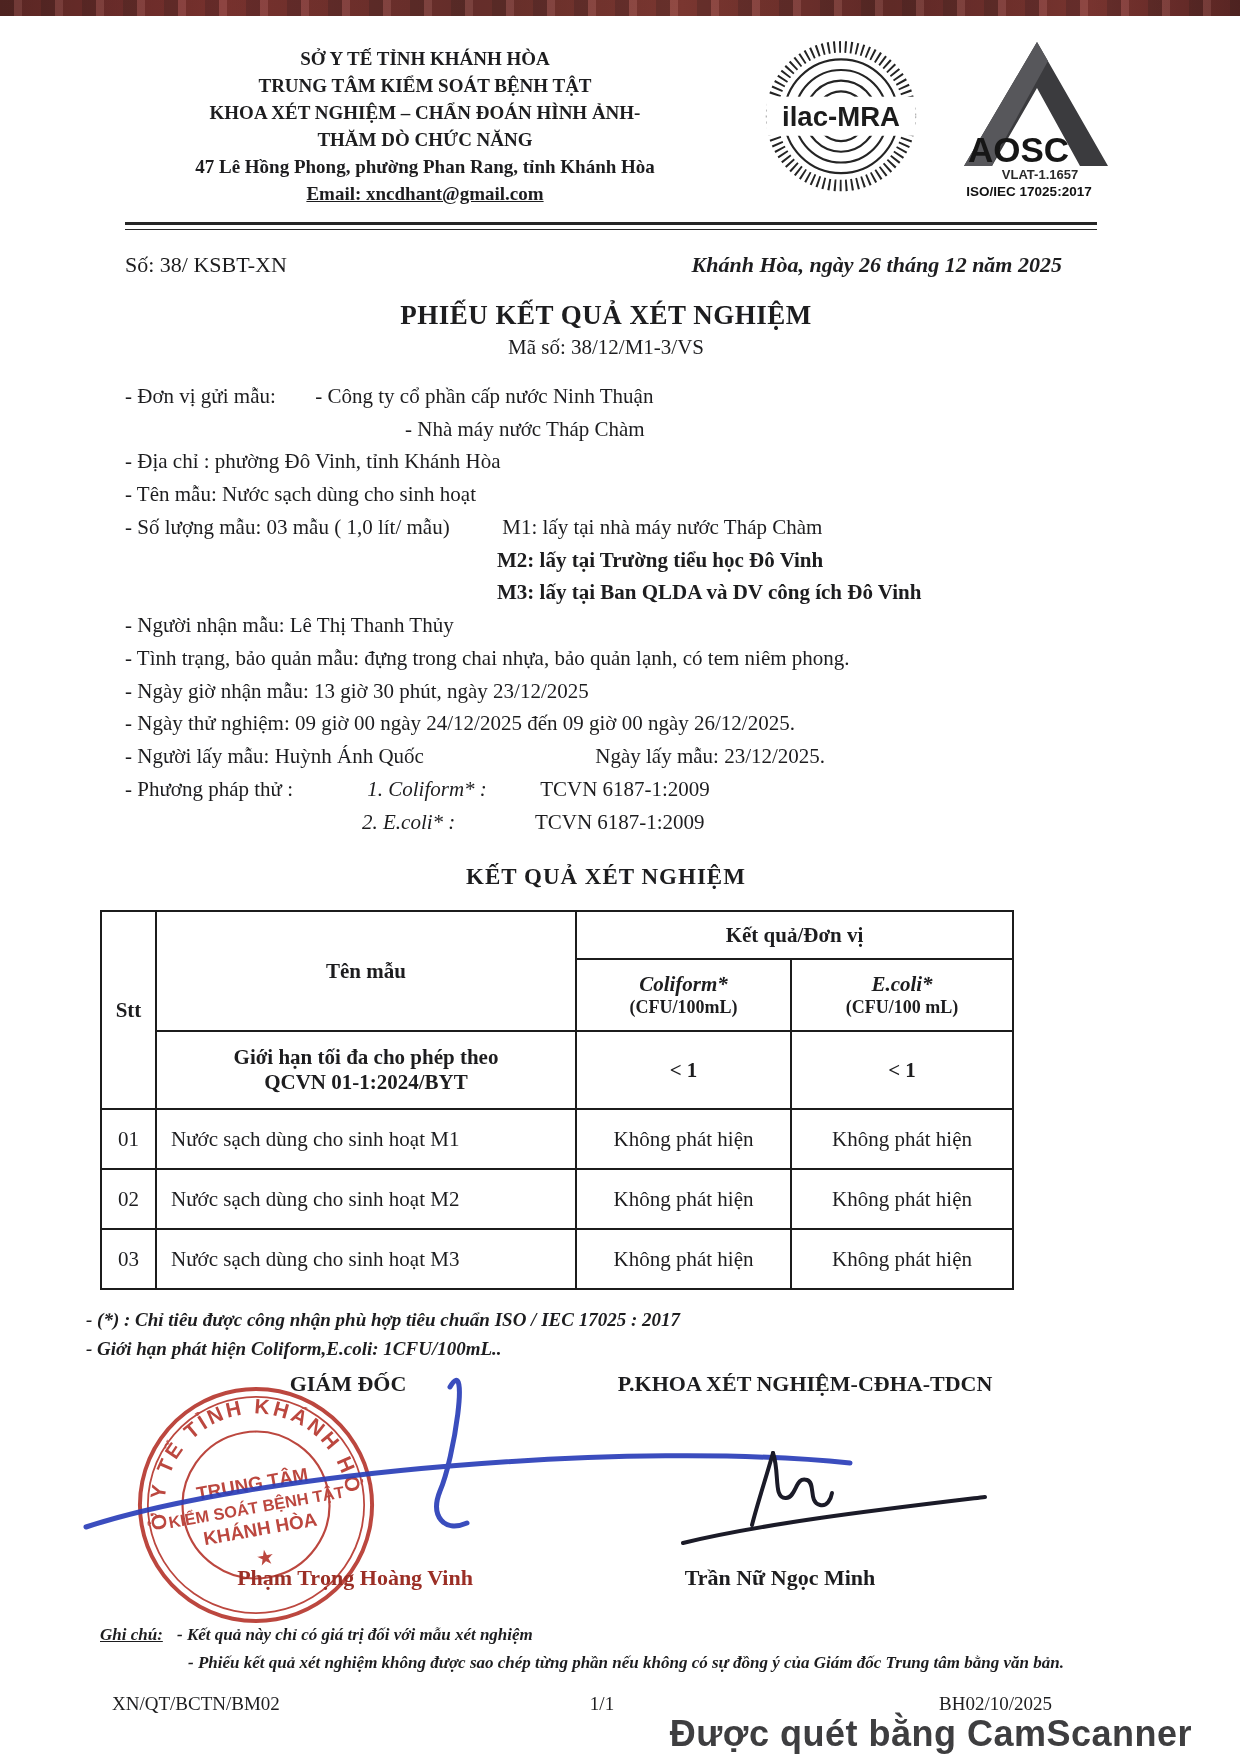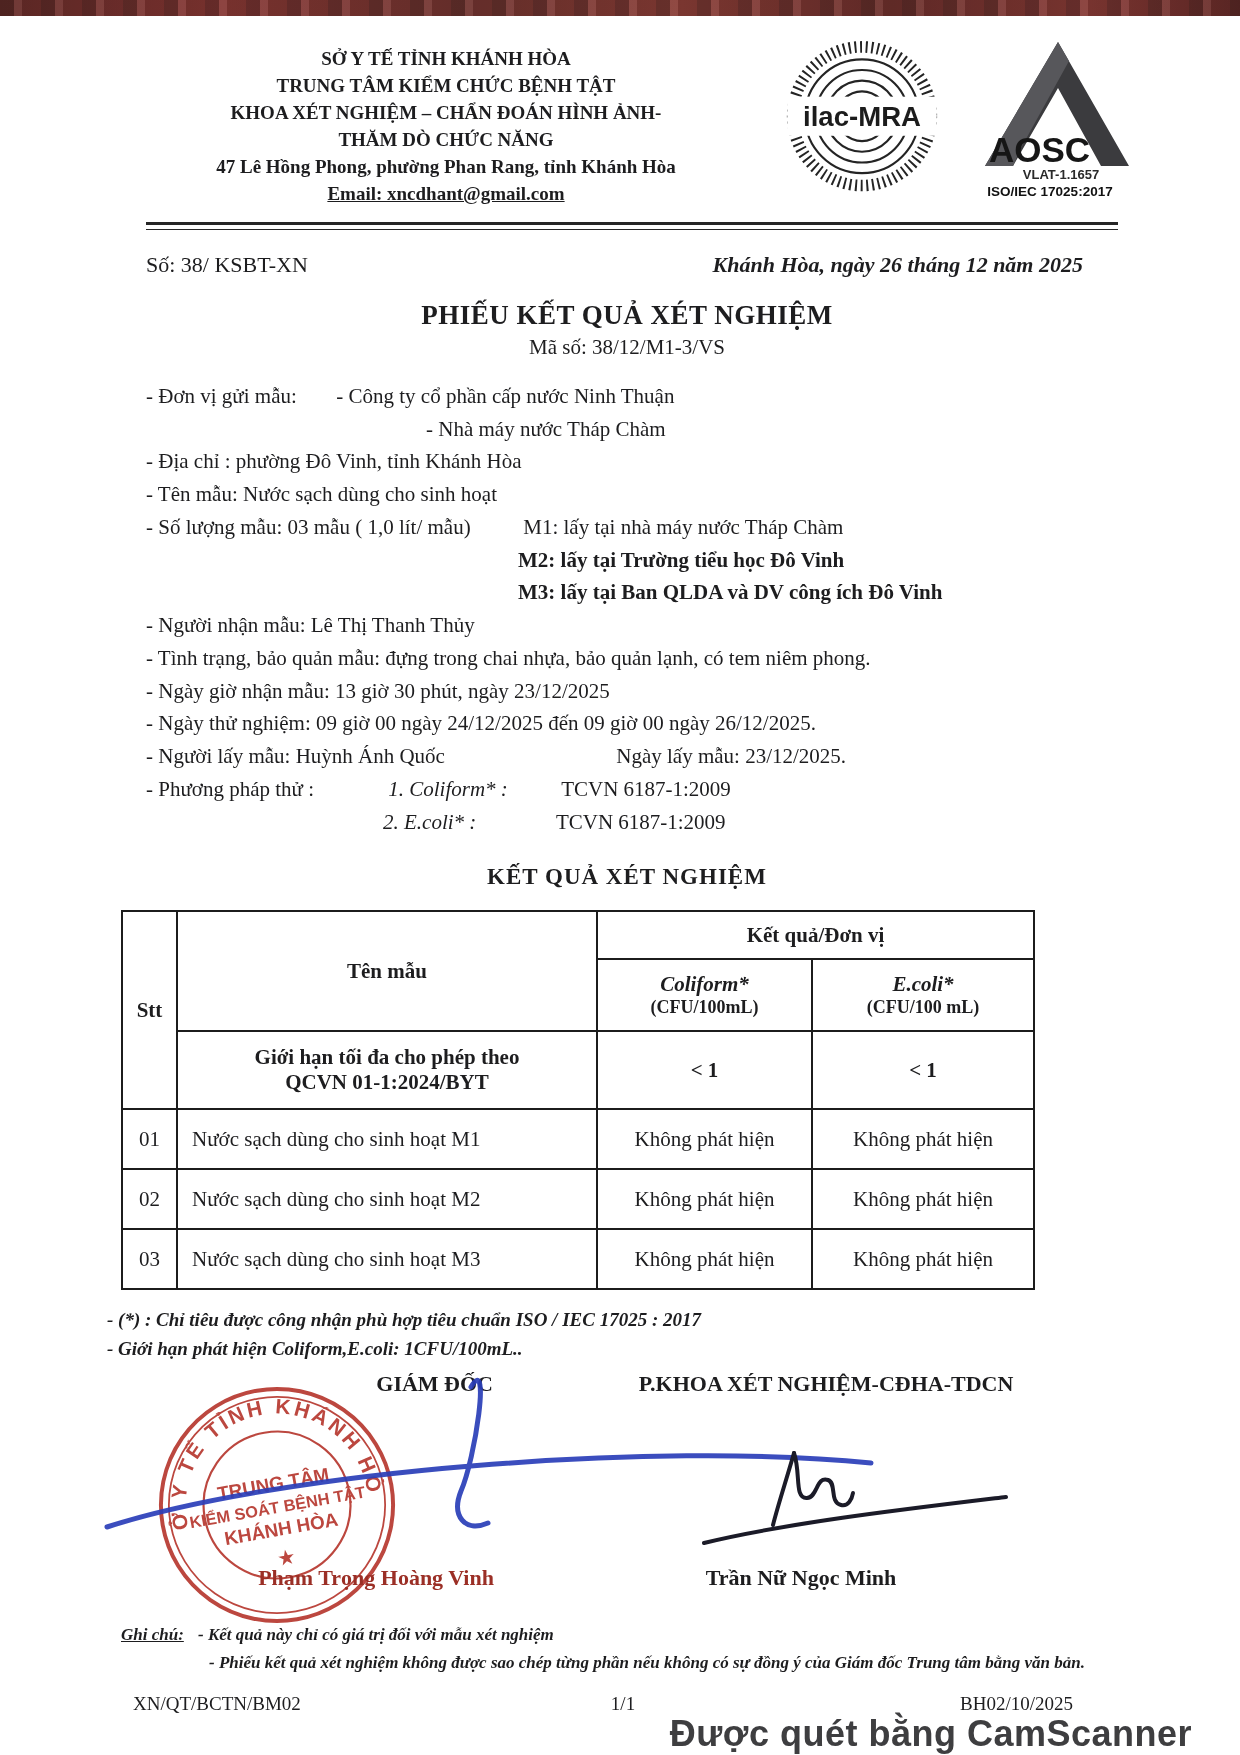--- a/index.html
+++ b/index.html
@@ -11,21 +11,21 @@
   }
   .top-strip{
     position:absolute;top:0;left:0;width:1240px;height:16px;
     background:linear-gradient(90deg,#571714,#7a2420 18%,#63201b 38%,#7e2a23 55%,#5d1b17 72%,#7b2722 88%,#561613);
     opacity:.92;
   }
   .top-strip::after{
     content:"";position:absolute;inset:0;
     background:repeating-linear-gradient(90deg,rgba(0,0,0,.28) 0 14px,rgba(255,255,255,.08) 14px 22px,rgba(0,0,0,.12) 22px 41px);
   }
-  .page{position:absolute;top:16px;left:0;width:1212px;margin-left:21px;}
+  .page{position:absolute;top:16px;left:0;width:1212px;}
 
   
   .hdr{display:flex;margin:18px 90px 0 100px;}
   .hdr-org{flex:1;text-align:center;font-weight:bold;font-size:19px;line-height:1.42;padding-top:12px;}
   .hdr-org .addr{font-size:19px;}
   .hdr-org .mail{text-decoration:underline;}
   .hdr-logos{width:372px;display:flex;align-items:flex-start;gap:8px;padding-top:4px;}
   .ilac{width:182px;height:160px;}
   .aosc{width:178px;height:160px;}
 
@@ -65,21 +65,21 @@
   .row-limit td{height:72px;}
   .row-data td{height:54px;}
   .unit{font-size:18px;font-weight:bold;}
 
   
   .footnotes{margin:16px 60px 0 86px;font-style:italic;font-size:19px;line-height:1.5;font-weight:bold;}
 
   
   .sig{position:relative;height:258px;margin:4px 100px 0 100px;}
   .sig-title{position:absolute;top:4px;font-size:22px;font-weight:bold;}
-  .sig-title.left{left:112px;width:260px;text-align:right;}
+  .sig-title.left{left:118px;width:260px;text-align:center;}
   .sig-title.right{left:495px;width:420px;text-align:center;}
   .stamp{position:absolute;left:30px;top:14px;width:252px;height:248px;transform:rotate(-10deg);opacity:.93;}
   .sig-blue{position:absolute;left:-22px;top:-2px;width:900px;height:210px;pointer-events:none;}
   .sig-black{position:absolute;left:555px;top:72px;width:340px;height:120px;pointer-events:none;}
   .sig-name{position:absolute;top:198px;font-size:22px;font-weight:bold;}
   .sig-name.left{left:105px;width:300px;text-align:center;color:#9b2f26;}
   .sig-name.right{left:500px;width:360px;text-align:center;}
 
   
   .notes{margin:-4px 40px 0 100px;font-size:17px;font-style:italic;font-weight:bold;line-height:1.65;}
@@ -98,21 +98,21 @@
 </head>
 <body>
 
 <div class="top-strip"></div>
 
 <div class="page">
 
   <div class="hdr">
     <div class="hdr-org">
       <div>SỞ Y TẾ TỈNH KHÁNH HÒA</div>
-      <div>TRUNG TÂM KIỂM CHỨC BỆNH TẬT</div>
+      <div>TRUNG TÂM KIỂM SOÁT BỆNH TẬT</div>
       <div>KHOA XÉT NGHIỆM – CHẨN ĐOÁN HÌNH ẢNH-</div>
       <div>THĂM DÒ CHỨC NĂNG</div>
       <div class="addr">47 Lê Hồng Phong, phường Phan Rang, tỉnh Khánh Hòa</div>
       <div class="mail">Email: xncdhant@gmail.com</div>
     </div>
     <div class="hdr-logos">
 
       <svg class="ilac" viewBox="0 0 180 180">
         <circle cx="90" cy="88" r="78" fill="none" stroke="#242424" stroke-width="13" stroke-dasharray="2.2 4.2"></circle>
         <g fill="none" stroke="#242424" stroke-width="2.4">

